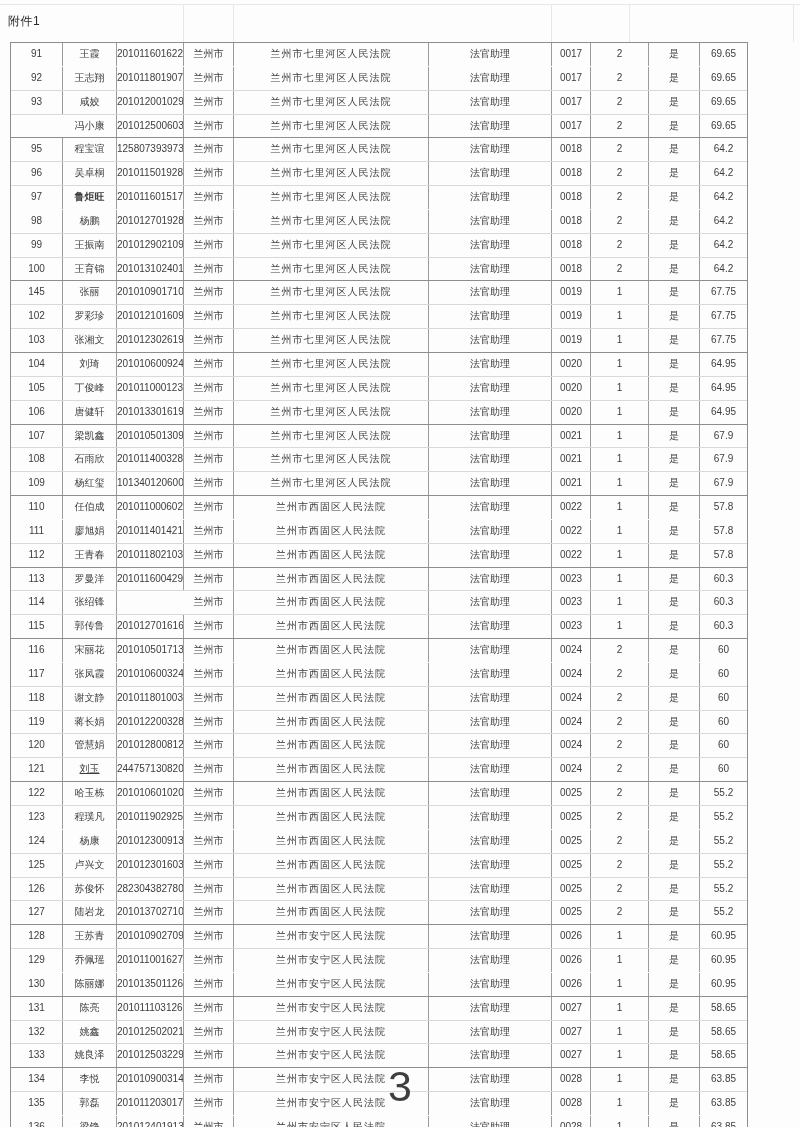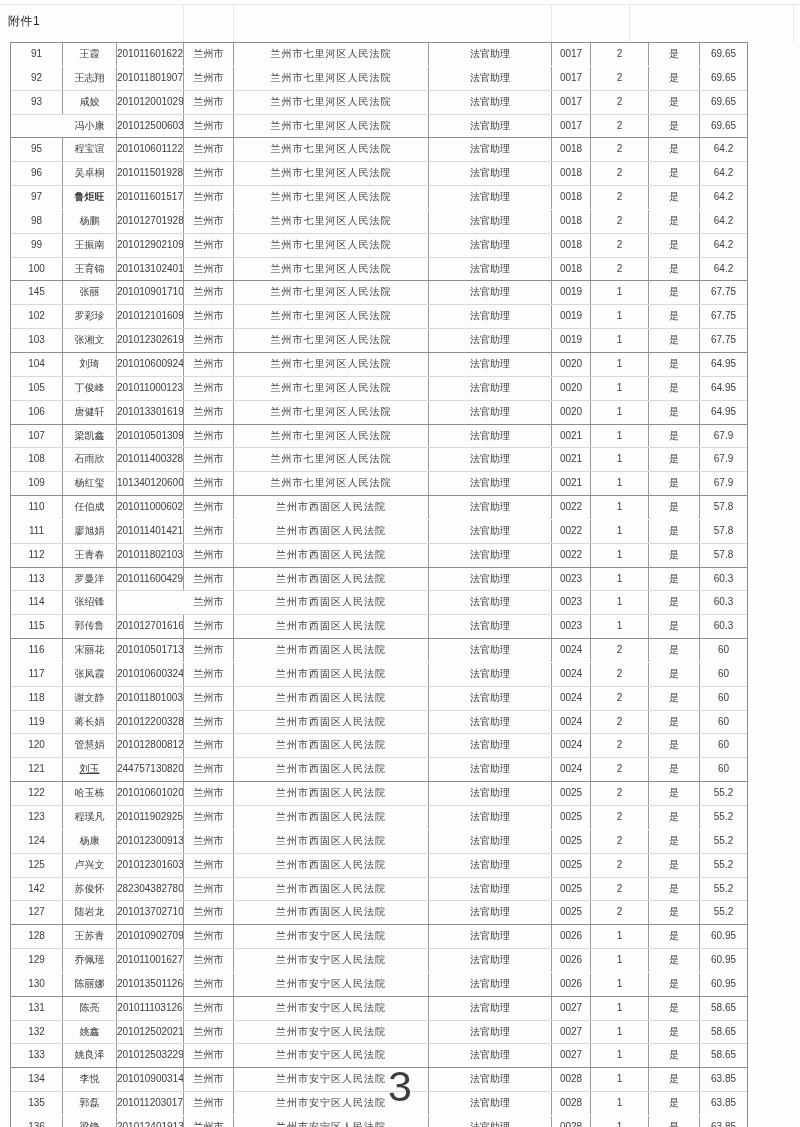--- a/index.html
+++ b/index.html
@@ -96,21 +96,21 @@
         <div class="tcell court" style="width: 195px;">兰州市七里河区人民法院</div>
         <div class="tcell" style="width: 123px;">法官助理</div>
         <div class="tcell" style="width: 39px;">0017</div>
         <div class="tcell" style="width: 58px;">2</div>
         <div class="tcell" style="width: 51px;">是</div>
         <div class="tcell last" style="width: 47px;">69.65</div>
       </div>
       <div class="trow group-start">
         <div class="tcell" style="width: 52px;">95</div>
         <div class="tcell" style="width: 54px;">程宝谊</div>
-        <div class="tcell" style="width: 67px;">201010601122</div>
+        <div class="tcell" style="width: 67px;">125807393973</div>
         <div class="tcell" style="width: 50px;">兰州市</div>
         <div class="tcell court" style="width: 195px;">兰州市七里河区人民法院</div>
         <div class="tcell" style="width: 123px;">法官助理</div>
         <div class="tcell" style="width: 39px;">0018</div>
         <div class="tcell" style="width: 58px;">2</div>
         <div class="tcell" style="width: 51px;">是</div>
         <div class="tcell last" style="width: 47px;">64.2</div>
       </div>
       <div class="trow">
         <div class="tcell" style="width: 52px;">96</div>
@@ -466,21 +466,21 @@
         <div class="tcell" style="width: 67px;">201012301603</div>
         <div class="tcell" style="width: 50px;">兰州市</div>
         <div class="tcell court" style="width: 195px;">兰州市西固区人民法院</div>
         <div class="tcell" style="width: 123px;">法官助理</div>
         <div class="tcell" style="width: 39px;">0025</div>
         <div class="tcell" style="width: 58px;">2</div>
         <div class="tcell" style="width: 51px;">是</div>
         <div class="tcell last" style="width: 47px;">55.2</div>
       </div>
       <div class="trow">
-        <div class="tcell" style="width: 52px;">142</div>
+        <div class="tcell" style="width: 52px;">126</div>
         <div class="tcell" style="width: 54px;">苏俊怀</div>
         <div class="tcell" style="width: 67px;">282304382780</div>
         <div class="tcell" style="width: 50px;">兰州市</div>
         <div class="tcell court" style="width: 195px;">兰州市西固区人民法院</div>
         <div class="tcell" style="width: 123px;">法官助理</div>
         <div class="tcell" style="width: 39px;">0025</div>
         <div class="tcell" style="width: 58px;">2</div>
         <div class="tcell" style="width: 51px;">是</div>
         <div class="tcell last" style="width: 47px;">55.2</div>
       </div>

